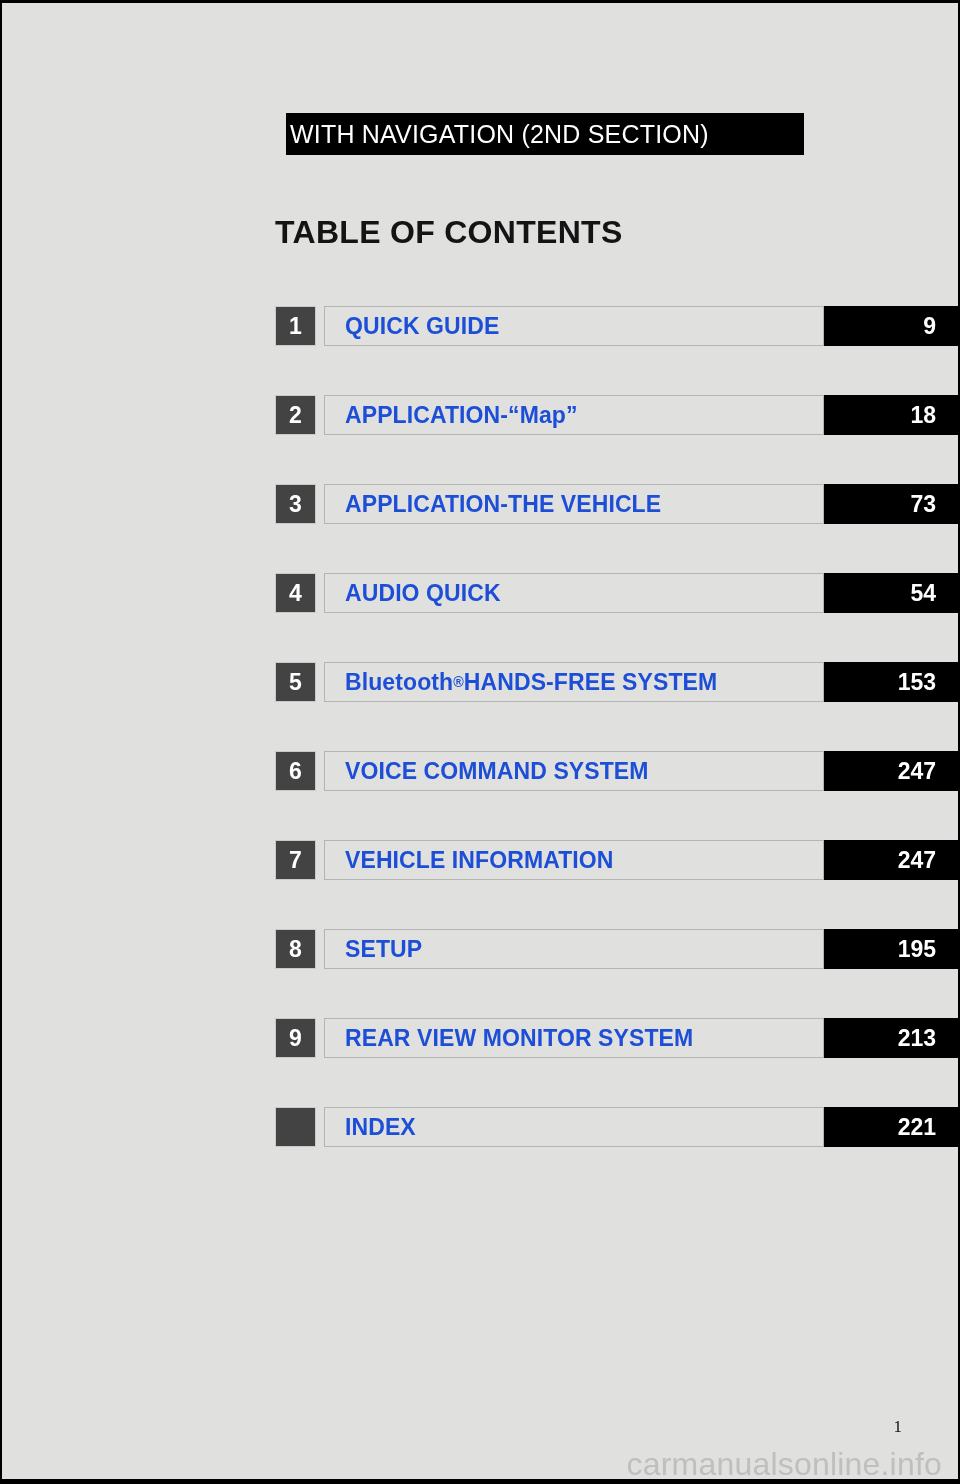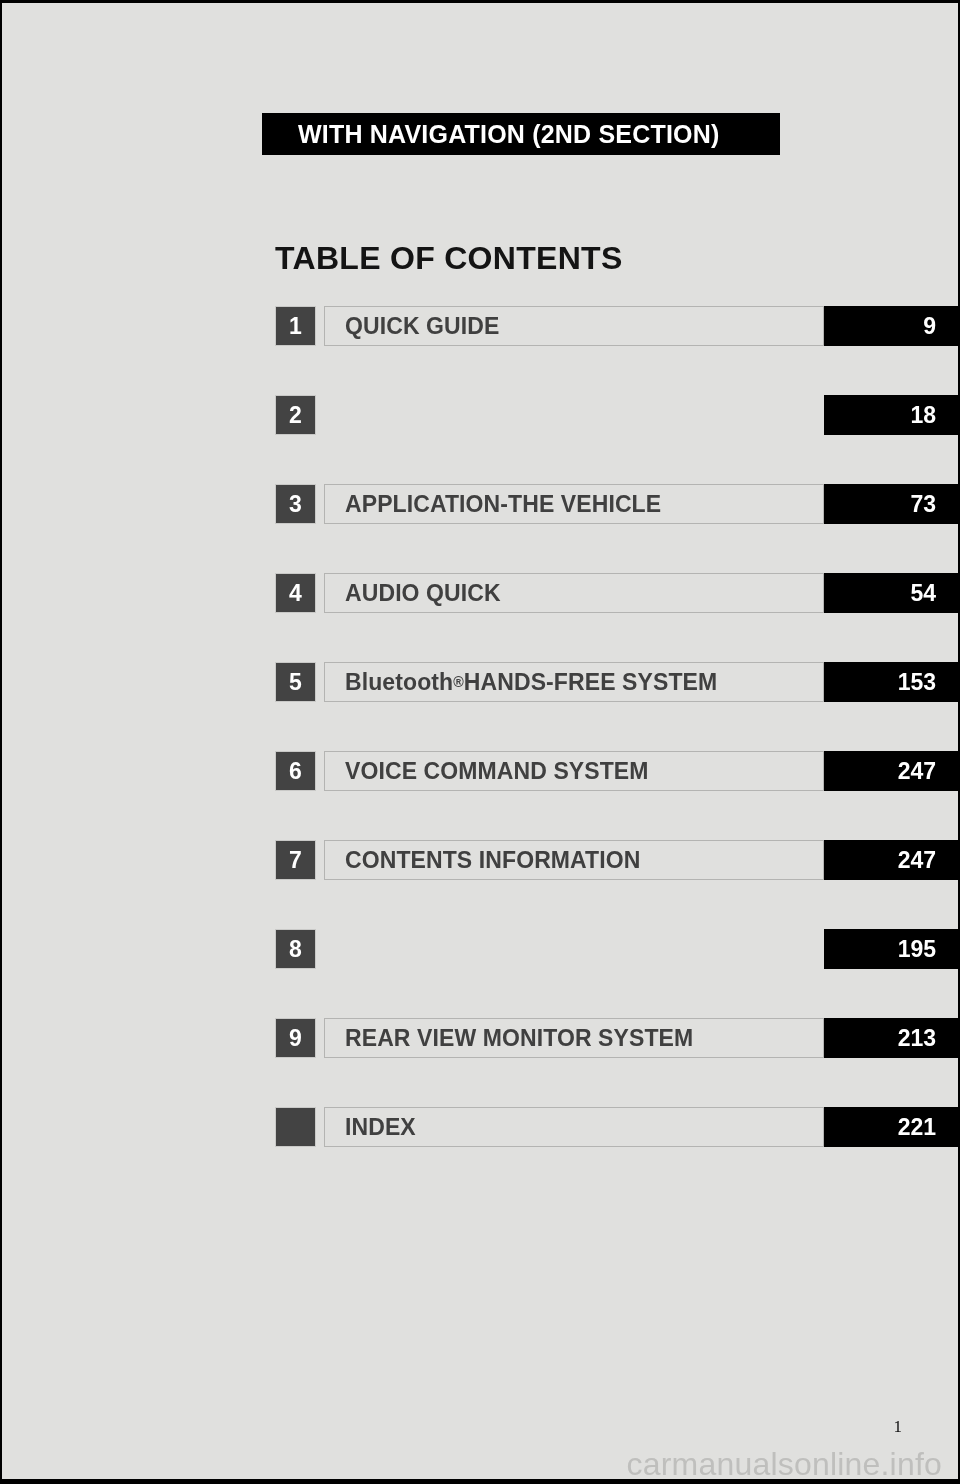--- a/index.html
+++ b/index.html
@@ -20,40 +20,40 @@
     top: 3px;
     width: 956px;
     height: 1476px;
     background: #e0e0de;
     overflow: hidden;
   }
 
   
   .section-banner {
     position: absolute;
-    left: 260px;
+    left: 284px;
     top: 110px;
     width: 518px;
     height: 42px;
     background: #000000;
     color: #ffffff;
     font-size: 25px;
-    font-weight: bold;
+    font-weight: normal;
     letter-spacing: 0.2px;
     display: flex;
     align-items: center;
-    padding-left: 36px;
+    padding-left: 4px;
     box-sizing: border-box;
   }
 
   
   .page-title {
     position: absolute;
     left: 273px;
-    top: 216px;
+    top: 190px;
     font-size: 32px;
     font-weight: bold;
     color: #141414;
     letter-spacing: 0.3px;
     white-space: nowrap;
   }
 
   
   .toc {
     position: absolute;
@@ -87,21 +87,21 @@
 
   .chapter-title {
     position: absolute;
     left: 322px;
     top: 0;
     width: 500px;
     height: 40px;
     background: #e0e0de;
     border: 1px solid #b4b4b2;
     box-sizing: border-box;
-    color: #404040;
+    color: #1d4ed8;
     font-size: 23px;
     font-weight: bold;
     display: flex;
     align-items: center;
     padding-left: 20px;
     letter-spacing: 0.1px;
     white-space: nowrap;
   }
 
   .chapter-title sup {
@@ -157,20 +157,21 @@
   <h1 class="page-title">TABLE OF CONTENTS</h1>
 
   <div class="toc">
       <div class="toc-row">
         <div class="chapter-num">1</div>
         <div class="chapter-title">QUICK GUIDE</div>
         <div class="chapter-page">9</div>
       </div>
       <div class="toc-row">
         <div class="chapter-num">2</div>
+        <div class="chapter-title">APPLICATION-“Map”</div>
         <div class="chapter-page">18</div>
       </div>
       <div class="toc-row">
         <div class="chapter-num">3</div>
         <div class="chapter-title">APPLICATION-THE VEHICLE</div>
         <div class="chapter-page">73</div>
       </div>
       <div class="toc-row">
         <div class="chapter-num">4</div>
         <div class="chapter-title">AUDIO QUICK</div>
@@ -185,25 +186,26 @@
         </div>
         <div class="chapter-page">153</div>
       </div>
       <div class="toc-row">
         <div class="chapter-num">6</div>
         <div class="chapter-title">VOICE COMMAND SYSTEM</div>
         <div class="chapter-page">247</div>
       </div>
       <div class="toc-row">
         <div class="chapter-num">7</div>
-        <div class="chapter-title">CONTENTS INFORMATION</div>
+        <div class="chapter-title">VEHICLE INFORMATION</div>
         <div class="chapter-page">247</div>
       </div>
       <div class="toc-row">
         <div class="chapter-num">8</div>
+        <div class="chapter-title">SETUP</div>
         <div class="chapter-page">195</div>
       </div>
       <div class="toc-row">
         <div class="chapter-num">9</div>
         <div class="chapter-title">REAR VIEW MONITOR SYSTEM</div>
         <div class="chapter-page">213</div>
       </div>
       <div class="toc-row">
         <div class="chapter-num"></div>
         <div class="chapter-title">INDEX</div>

